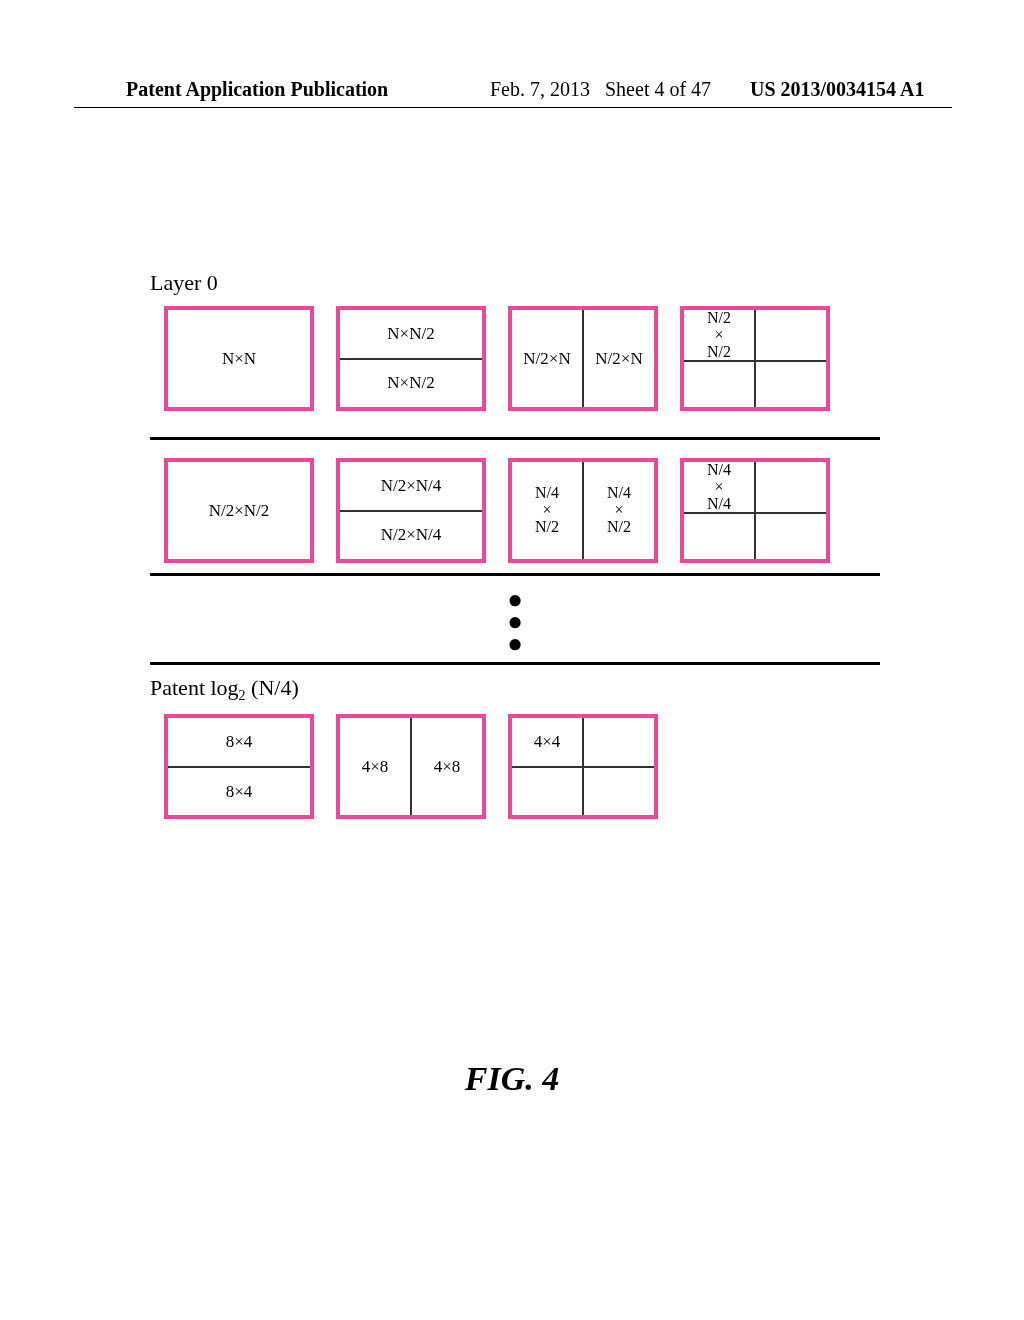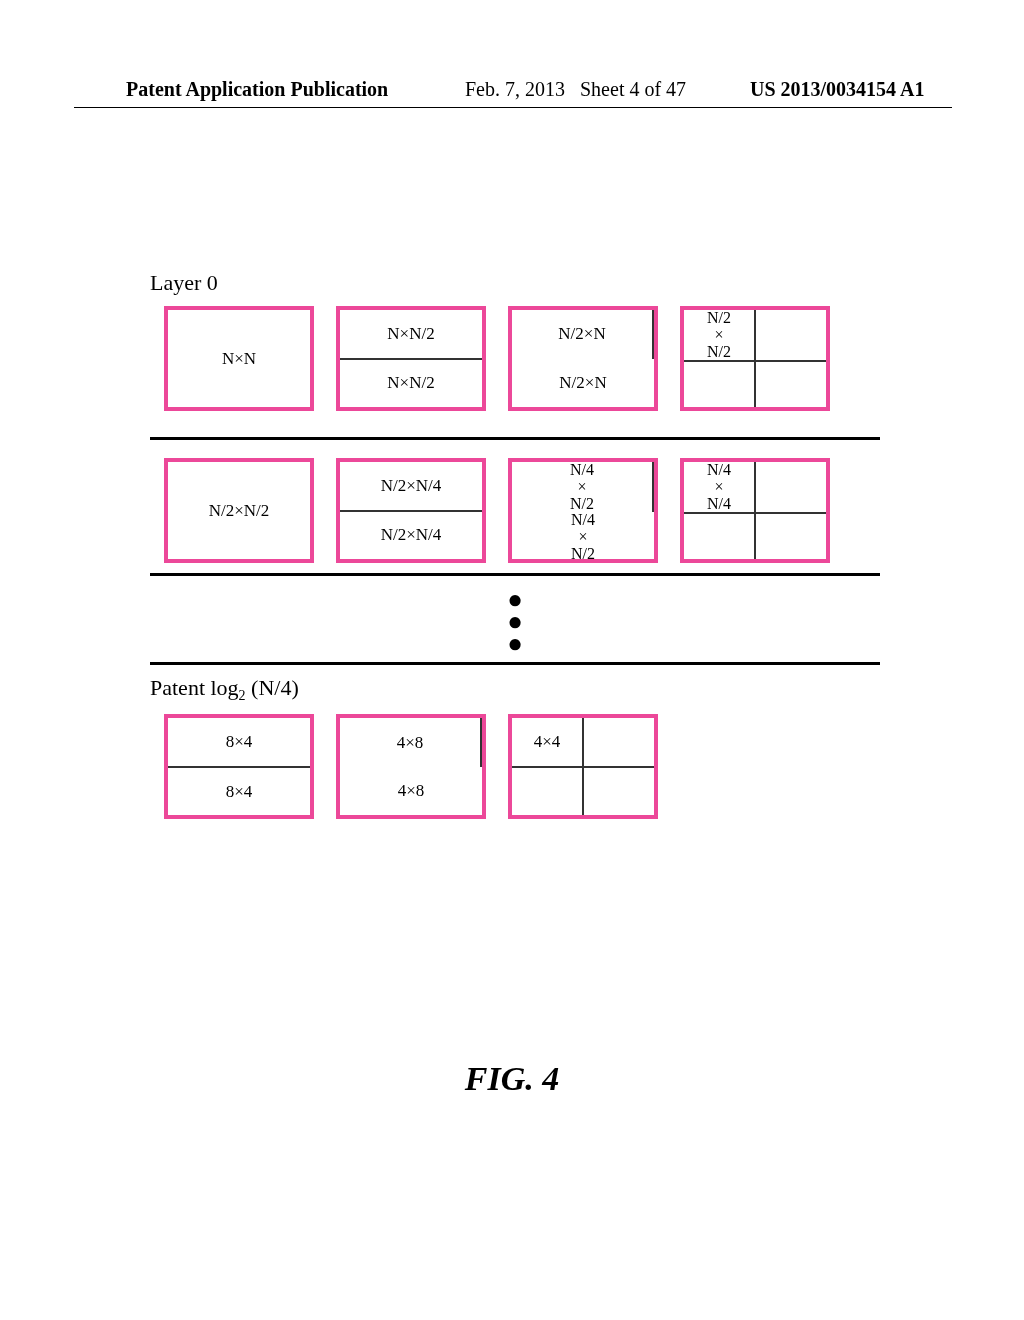--- a/index.html
+++ b/index.html
@@ -13,21 +13,21 @@
     position: relative;
   }
   .page-header {
     position: absolute;
     top: 78px;
     left: 0;
     width: 100%;
     font-size: 20px;
   }
   .hdr-left  { position: absolute; left: 126px; font-weight: bold;}
-  .hdr-mid   { position: absolute; left: 465px; }
+  .hdr-mid   { position: absolute; left: 490px; }
   .hdr-right { position: absolute; left: 750px; font-weight: bold;}
   .hairline {
     position: absolute;
     top: 107px; left: 74px; width: 878px;
     border-top: 1.5px solid #000;
   }
 
   .content {
     position: absolute;
     left: 150px;
@@ -48,21 +48,21 @@
     height: 105px;
     display: flex;
     flex-direction: column;
     font-size: 17px;
     text-align: center;
   }
   .full { display:flex; align-items:center; justify-content:center; height:100%; }
   .hsplit { display:flex; flex-direction:column; height:100%; }
   .hsplit > div { flex:1; display:flex; align-items:center; justify-content:center; }
   .hsplit > div:first-child { border-bottom: 2px solid #333; }
-  .vsplit { display:flex; flex-direction:column; height:100%; }
+  .vsplit { display:flex; flex-direction:row; height:100%; }
   .vsplit > div { flex:1; display:flex; align-items:center; justify-content:center; }
   .vsplit > div:first-child { border-right: 2px solid #333; }
   .quad { display:flex; flex-direction:column; height:100%; }
   .quad .qrow { display:flex; flex:1; }
   .quad .qrow:first-child { border-bottom: 2px solid #333; }
   .quad .qrow > div { flex:1; display:flex; align-items:center; justify-content:center; }
   .quad .qrow > div:first-child { border-right: 2px solid #333; }
   .stack { line-height: 1.05; font-size: 16px; }
 
   .thick-hr { border: none; border-top: 3px solid #000; margin: 26px 0 18px 0; width: 100%; }

